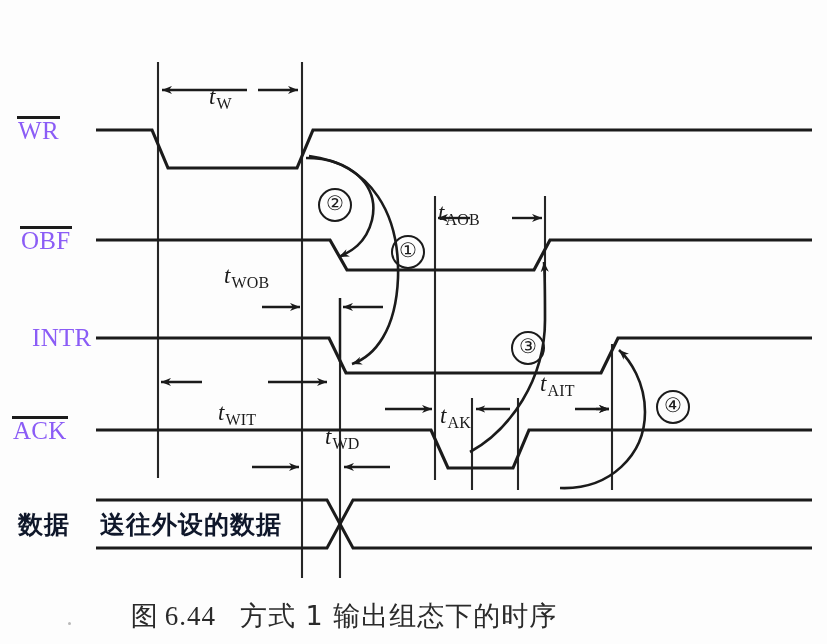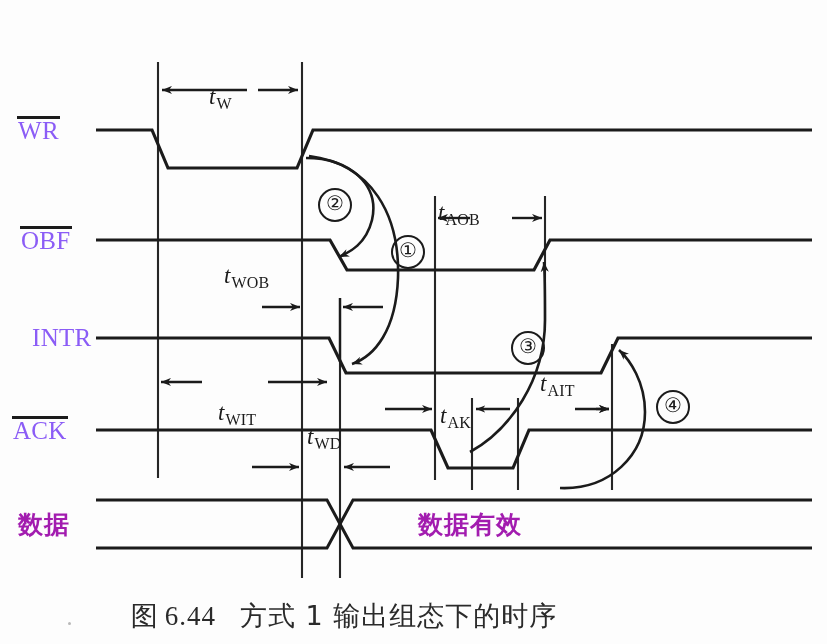--- a/index.html
+++ b/index.html
@@ -81,21 +81,21 @@
   }
   .cn-label {
     display: block;
   }
   .cjk {
     position: absolute;
     font-family: "DejaVu Sans", "Liberation Sans", sans-serif;
     font-weight: bold;
     font-size: 25px;
     white-space: nowrap;
-    color: #a21caf;
+    color: #0f172a;
     letter-spacing: 1px;
   }
   .caption {
     position: absolute;
     left: 0;
     top: 598px;
     width: 688px;
     text-align: center;
     font-family: "DejaVu Sans", "Liberation Sans", sans-serif;
     font-size: 27px;
@@ -217,21 +217,21 @@
   <div class="sig-label" style="left:13px; top:416px;">
     <span class="ovl">ACK</span>
   </div>
 
   <div class="tlabel" style="left:209px; top:84px;">t<sub>W</sub></div>
 
   <div class="tlabel" style="left:224px; top:263px;">t<sub>WOB</sub></div>
 
   <div class="tlabel" style="left:218px; top:362px;margin-top:38px;">t<sub>WIT</sub></div>
 
-  <div class="tlabel" style="left:307px; top:424px;">t<sub>WD</sub></div>
+  <div class="tlabel" style="left:325px; top:424px;">t<sub>WD</sub></div>
 
   <div class="tlabel" style="left:438px; top:200px;">t<sub>AOB</sub></div>
 
   <div class="tlabel" style="left:440px; top:403px;">t<sub>AK</sub></div>
 
   <div class="tlabel" style="left:540px; top:371px;">t<sub>AIT</sub></div>
 
   <div class="circnum" style="left:391px; top:235px;">
     <span class="cn-label">①</span>
   </div>
@@ -240,22 +240,22 @@
   </div>
   <div class="circnum" style="left:511px; top:331px;">
     <span class="cn-label">③</span>
   </div>
   <div class="circnum" style="left:656px; top:390px;">
     <span class="cn-label">④</span>
   </div>
 
   <div class="cjk" style="left:18px; top:508px;">数据</div>
 
-
-  <div class="cjk" style="left:418px; top:508px;">数据有效</div>
+  <div class="cjk" style="left:100px; top:508px;">送往外设的数据</div>
+
 
   <div class="caption">
     <span>图</span><span class="num" style="margin-left:6px;">6.44</span><span style="margin-left:24px;">方式 1 输出组态下的时序</span>
   </div>
 
   <div class="speck" style="left:68px; top:622px;"></div>
 
 </div>
 
 </body></html>

